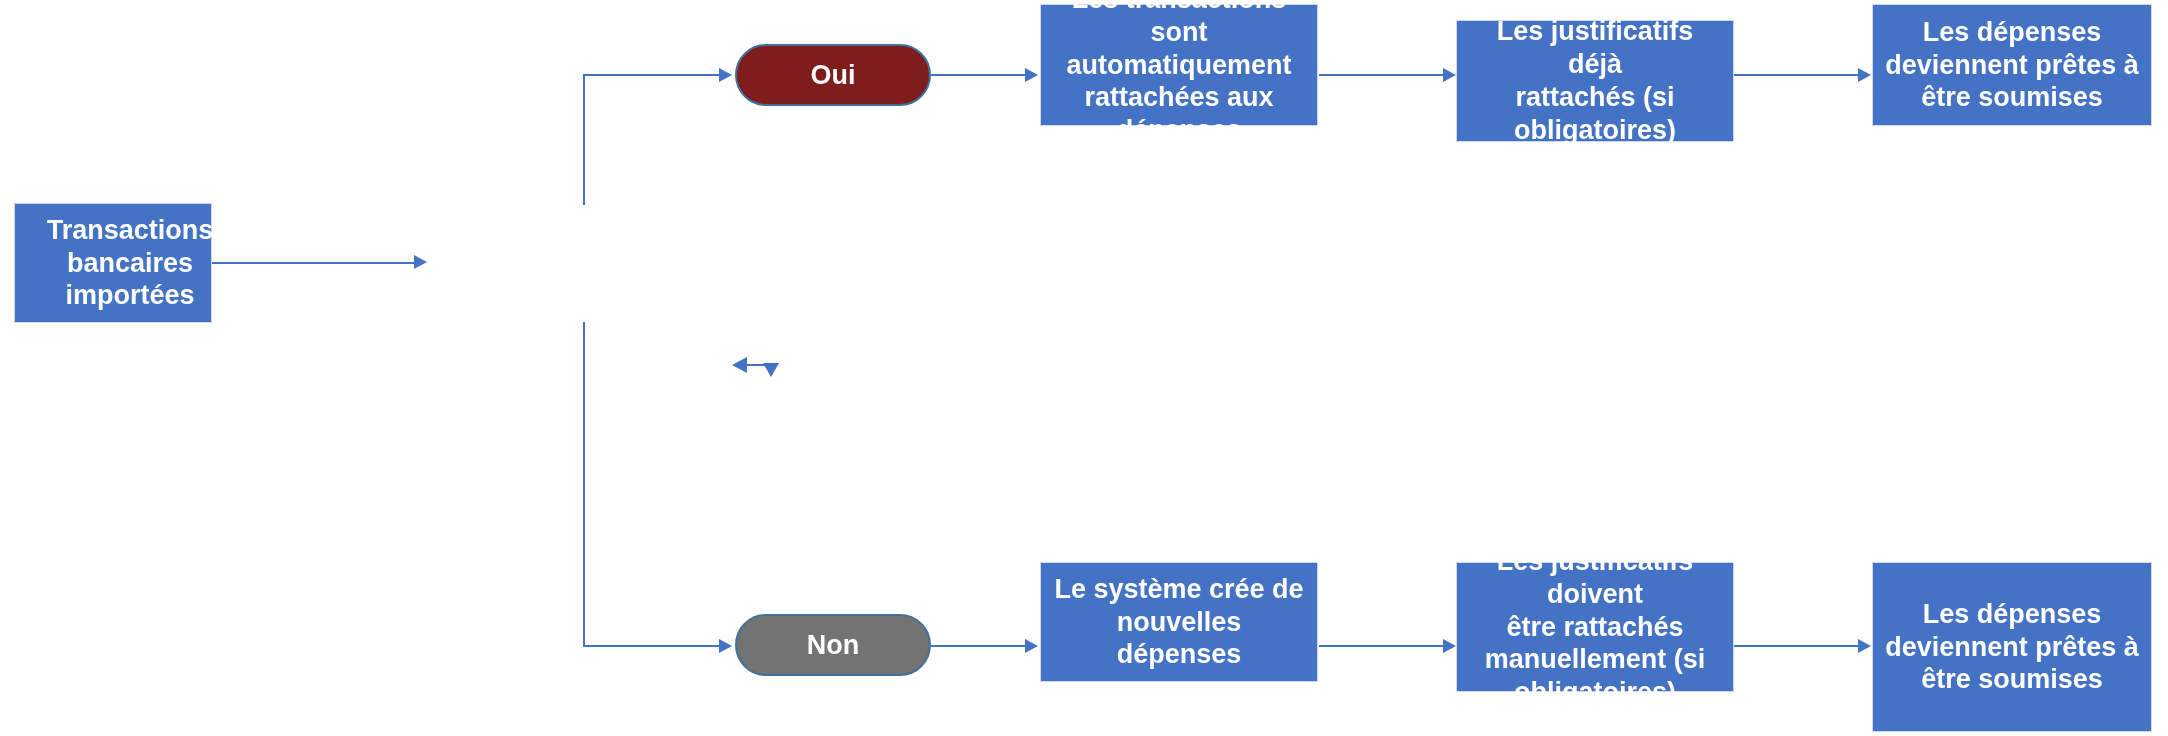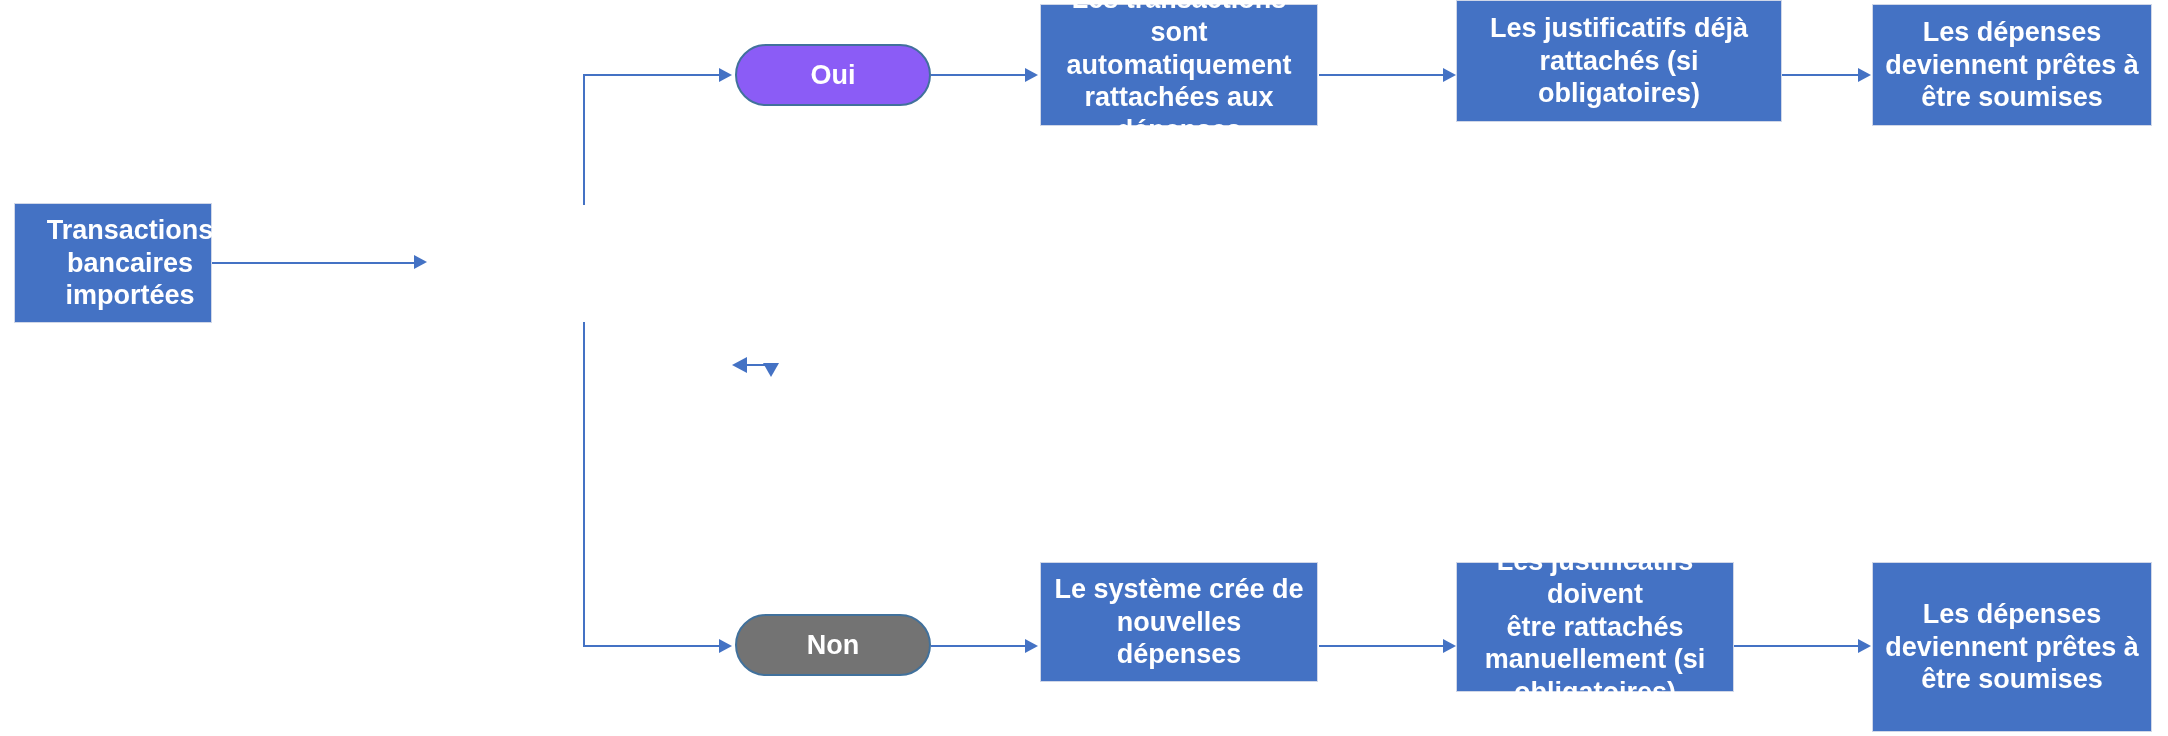--- a/index.html
+++ b/index.html
@@ -35,21 +35,21 @@
     border: 1px solid #d0d7e8;
     font-size: 27px;
     padding: 4px 10px;
   }
   .pill {
     border-radius: 999px;
     font-size: 27px;
     border: 2px solid #41719C;
   }
   .pill-yes {
-    background: #8b5cf6;
+    background: #7f1d1d;
   }
   .pill-no {
     background: #737373;
   }
   .conn {
     position: absolute;
     background: #4472C4;
   }
   .conn-h { height: 2px; }
   .conn-v { width: 2px; }
@@ -119,21 +119,21 @@
 
   <div class="node pill pill-yes" style="left:735px; top:44px; width:196px; height:62px;">Oui</div>
 
   <div class="node pill pill-no" style="left:735px; top:614px; width:196px; height:62px;">Non</div>
 
   <div class="node proc" style="left:1040px; top:4px; width:278px; height:122px;">Les transactions sont
 automatiquement
 rattachées aux
 dépenses</div>
 
-  <div class="node proc" style="left:1456px; top:0; width:326px; height:122px;">Les justificatifs déjà
+  <div class="node proc" style="left:1456px; top:20px; width:278px; height:122px;">Les justificatifs déjà
 rattachés (si
 obligatoires)</div>
 
   <div class="node proc" style="left:1872px; top:4px; width:280px; height:122px;">Les dépenses
 deviennent prêtes à
 être soumises</div>
 
   <div class="node proc" style="left:1040px; top:562px; width:278px; height:120px;">Le système crée de
 nouvelles dépenses</div>
 

